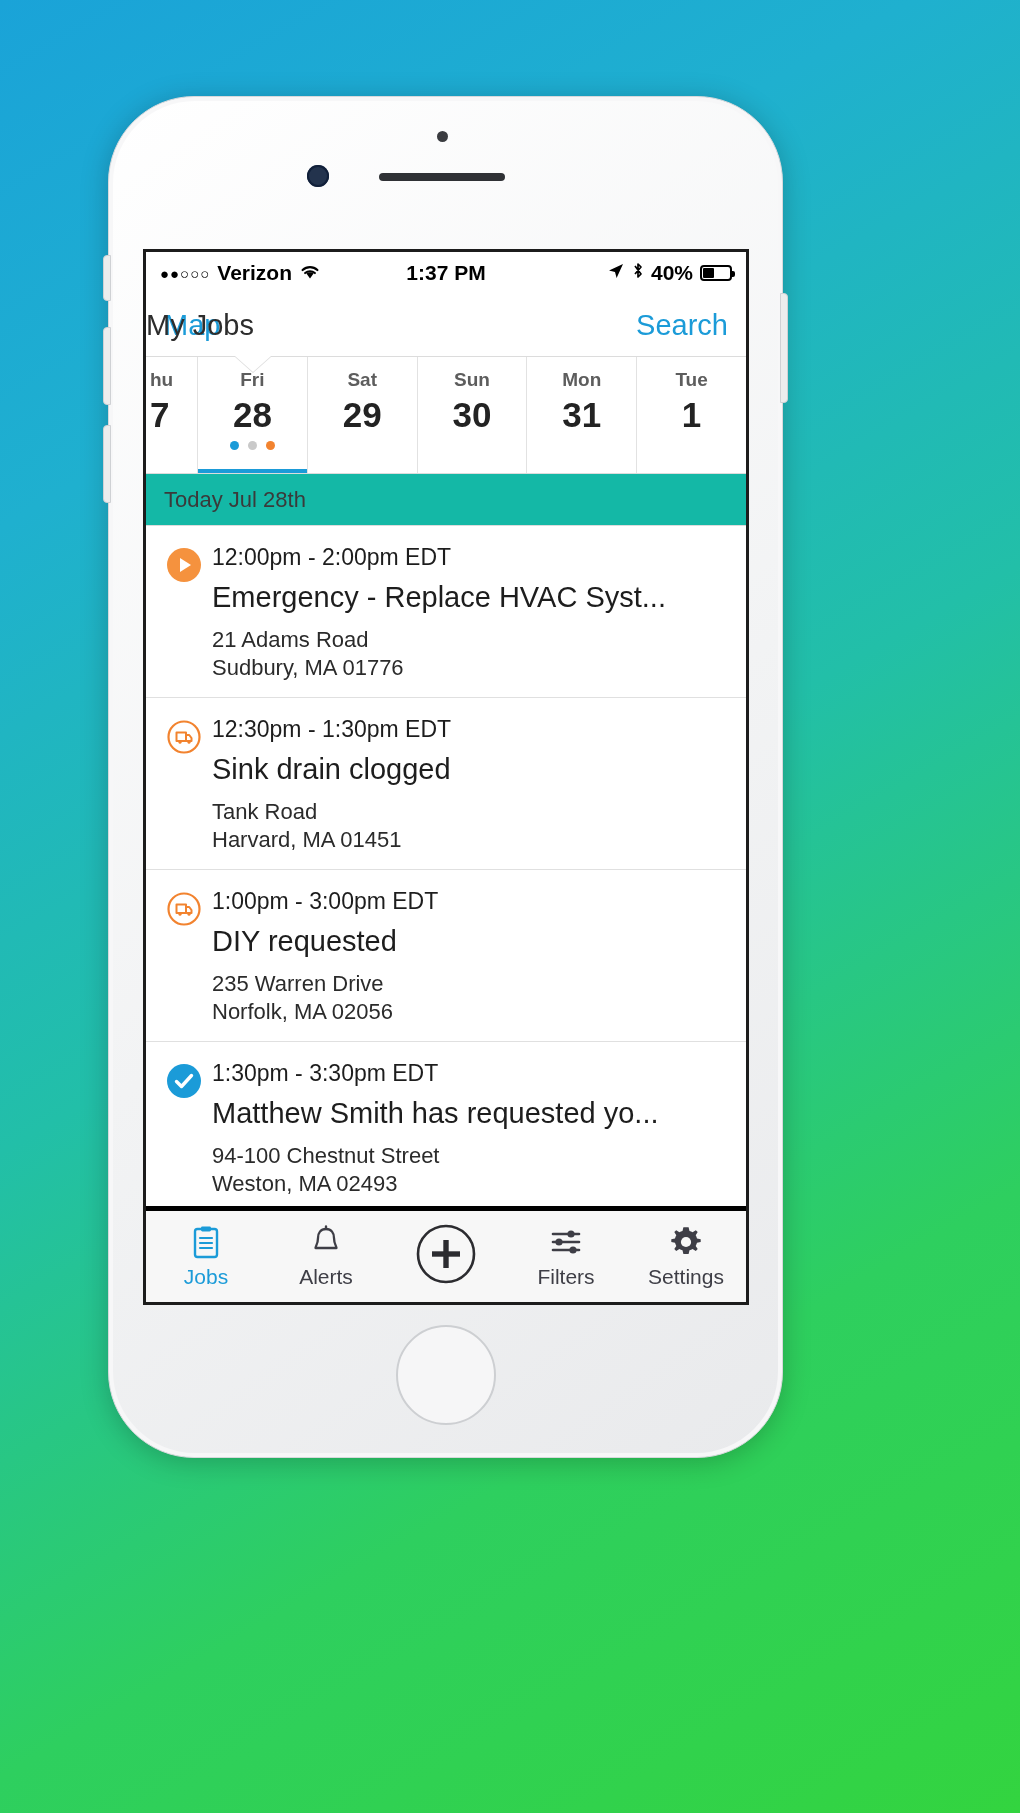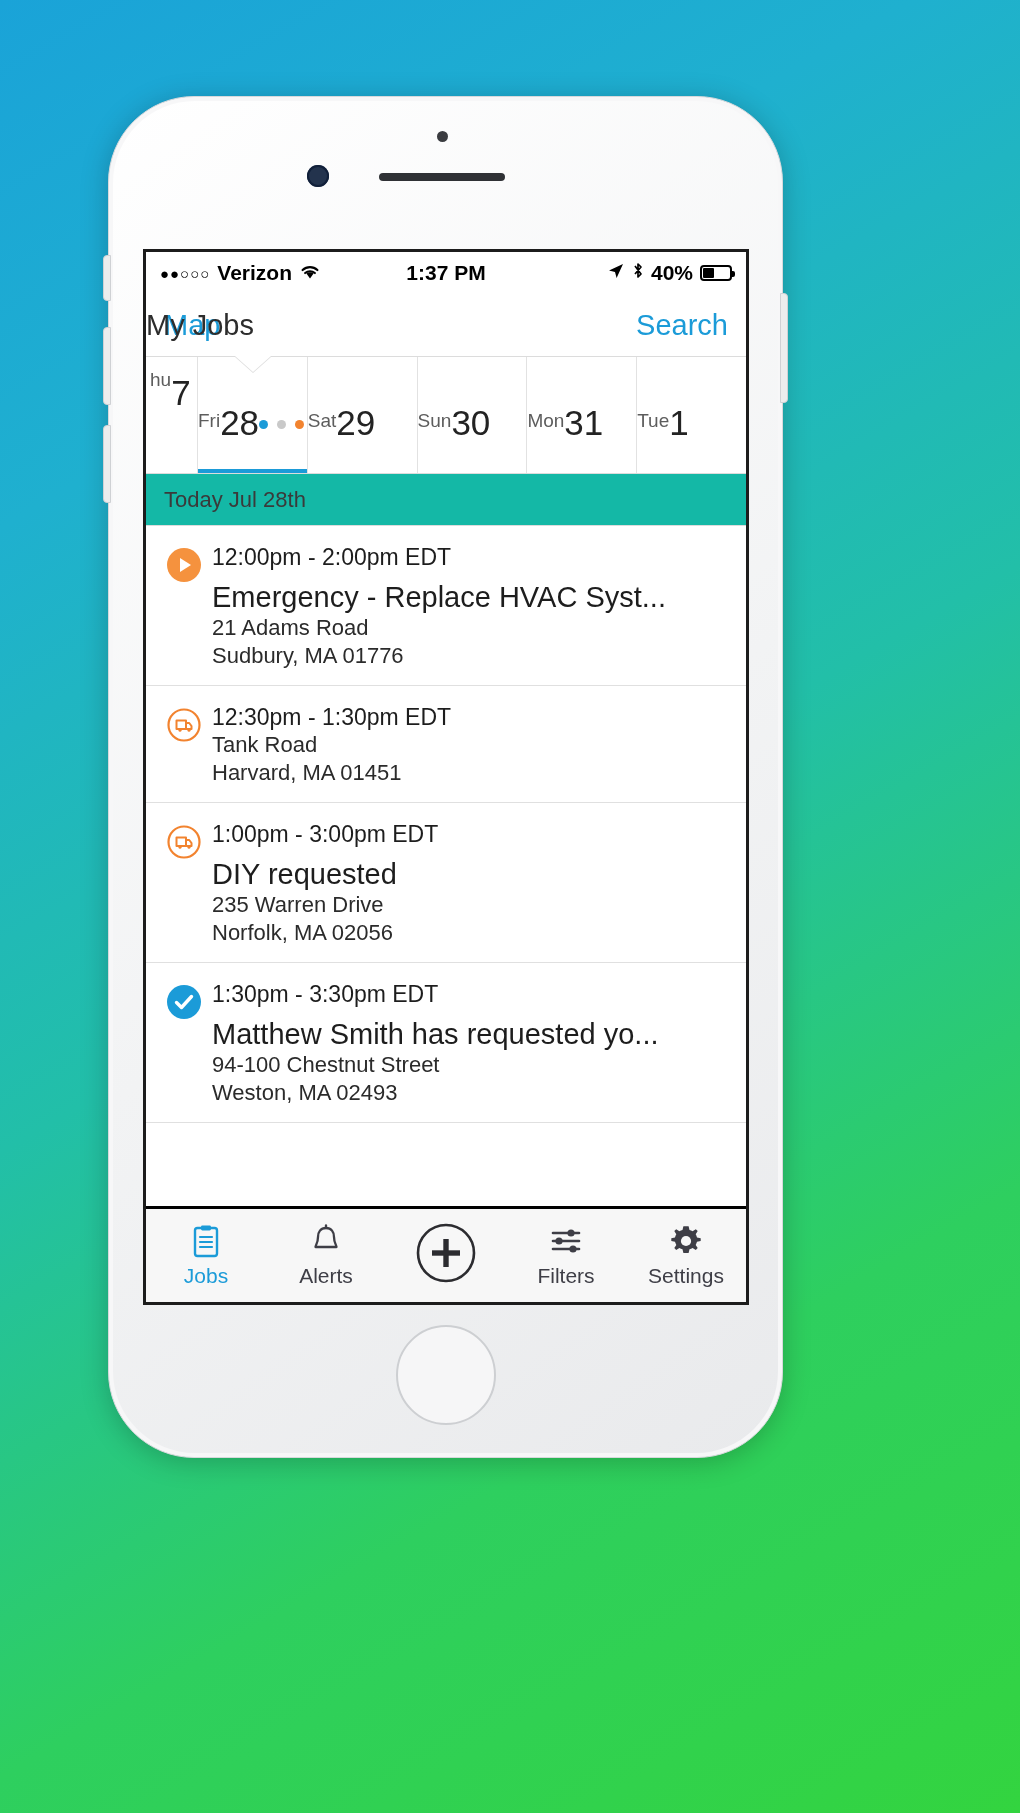--- a/index.html
+++ b/index.html
@@ -122,24 +122,25 @@
     position: relative;
     height: 118px;
     display: flex;
     background: #ffffff;
     border-top: 1px solid #dcdcdc;
     border-bottom: 1px solid #dcdcdc;
   }
   .day-cell {
     flex: 1 0 0;
     border-right: 1px solid #e2e2e2;
-    display: flex; flex-direction: row;
+    display: flex; flex-direction: column;
     align-items: center;
     padding-top: 12px;
     position: relative;
+    font-weight: bold;
   }
   .day-cell:last-child { border-right: none; }
   .day-cell.partial { flex: 0 0 52px; align-items: flex-start; padding-left: 4px; overflow: hidden; }
   .day-name { font-size: 19px; color: #5d5d5d; }
   .day-num  { font-size: 35px; color: #232323; margin-top: 4px; }
   .day-dots { display: flex; gap: 9px; margin-top: 6px; }
   .dot { width: 9px; height: 9px; border-radius: 50%; }
   .day-cell.selected::after {
     content: ""; position: absolute; left: 0; right: 0; bottom: 0;
     height: 4px; background: #1b9bd8;
@@ -171,28 +172,28 @@
     border-bottom: 1px solid #e0e0e0;
   }
   .job-icon {
     flex: 0 0 44px;
     display: flex; justify-content: center;
     padding-top: 3px;
   }
   .job-body { flex: 1; padding-left: 6px; }
   .job-time  { font-size: 23px; color: #1d1d1d; }
   .job-title { font-size: 29px; color: #1d1d1d; margin-top: 10px; }
-  .job-addr  { font-size: 22px; color: #2b2b2b; line-height: 1.25; }
+  .job-addr  { font-size: 22px; color: #2b2b2b; margin-top: 12px; line-height: 1.25; }
 
   
   #tab-bar {
     position: absolute; left: 0; right: 0; bottom: 0;
     height: 96px;
     background: #f7f7f7;
-    border-top: 3px solid #000000;
+    border-top: 5px solid #000000;
     display: flex; align-items: center; margin-top: 40px;
   }
   .tab {
     flex: 1 0 0;
     display: flex; flex-direction: column;
     align-items: center; justify-content: center;
     gap: 5px;
   }
   .tab-label { font-size: 21px; color: #3e3e46; }
   .tab.active .tab-label { color: #1b9bd8; }
@@ -315,20 +316,21 @@
         <div class="job-icon">
           <svg width="36" height="36" viewBox="0 0 36 36">
             <circle cx="18" cy="18" r="15.5" fill="none" stroke="#f2832f" stroke-width="2.2"></circle>
             <path d="M10.5 13.5 h9.5 v8.5 h-9.5 z M20 16 h3.2 l2.3 3 v3 h-5.5 z" fill="none" stroke="#f2832f" stroke-width="2" stroke-linejoin="round"></path>
             <circle cx="14" cy="23.2" r="1.5" fill="#f2832f"></circle>
             <circle cx="23" cy="23.2" r="1.5" fill="#f2832f"></circle>
           </svg>
         </div>
         <div class="job-body">
           <div class="job-time">12:30pm - 1:30pm EDT</div>
+          <div class="job-title">Sink drain clogged</div>
           <div class="job-addr">
             <div> Tank Road</div>
             <div>Harvard, MA 01451</div>
           </div>
         </div>
       </div>
 
       <div class="job-row">
         <div class="job-icon">
           <svg width="36" height="36" viewBox="0 0 36 36">

